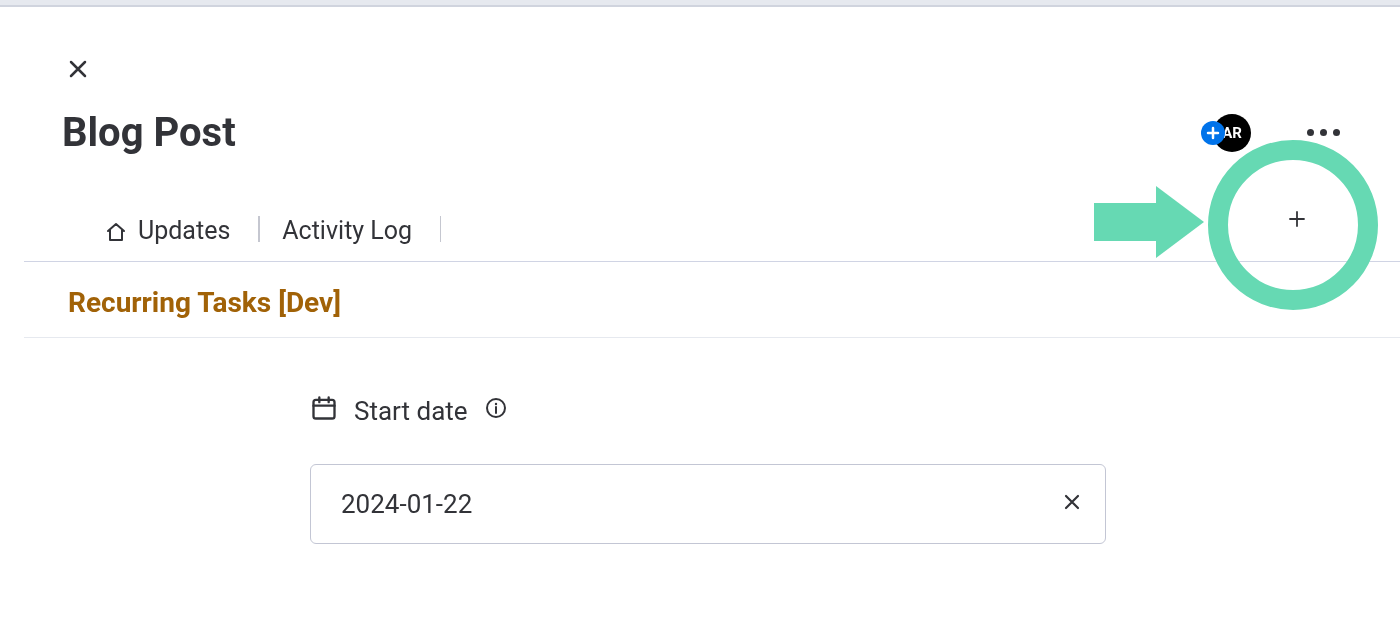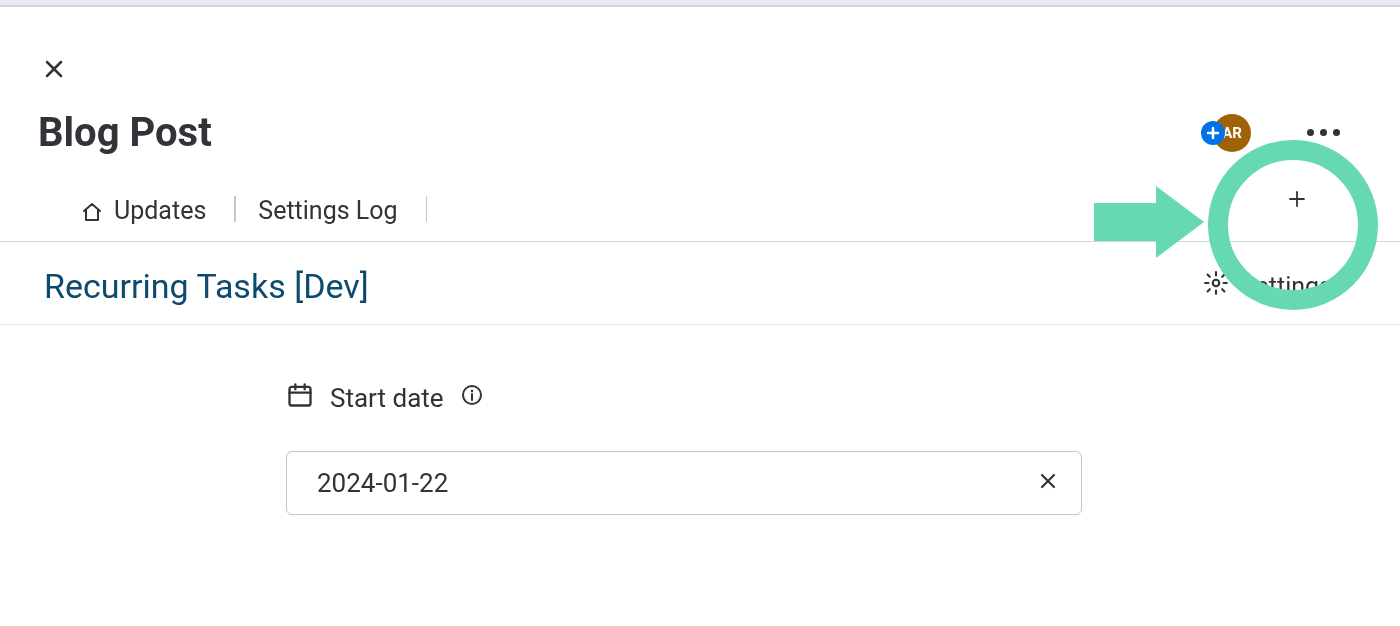--- a/index.html
+++ b/index.html
@@ -14,20 +14,21 @@
       height: 626px;
       overflow: hidden;
     }
     .top-divider {
       height: 7px;
       background: #e6e9ef;
       border-bottom: 2px solid #d0d4de;
     }
     .container {
       padding-top: 48px;
+      padding-left: 24px;
     }
     .close-btn {
       margin-left: 40px;
       width: 28px;
       height: 28px;
       display: flex;
       align-items: center;
       justify-content: center;
       cursor: pointer;
       color: #323338;
@@ -64,21 +65,21 @@
       align-items: center;
       justify-content: center;
       color: #fff;
       font-weight: bold;
       z-index: 2;
       position: relative;
     }
     .avatar-circle {
       width: 38px;
       height: 38px;
-      background: #a16207;
+      background: #000000;
       border-radius: 50%;
       display: flex;
       align-items: center;
       justify-content: center;
       color: #fff;
       font-weight: 700;
       font-size: 15px;
       margin-left: -12px;
       z-index: 1;
     }
@@ -90,21 +91,21 @@
     .more-dots span {
       width: 7px;
       height: 7px;
       background: #323338;
       border-radius: 50%;
     }
     .tabs-row {
       display: flex;
       align-items: flex-start;
       padding-left: 58px;
-      margin-top: 40px;
+      margin-top: 60px;
       border-bottom: 1px solid #d0d4e4;
       position: relative;
     }
     .tab {
       display: flex;
       align-items: center;
       gap: 12px;
       padding: 0 28px 16px 22px;
       cursor: pointer;
       font-size: 25px;
@@ -145,23 +146,23 @@
       justify-content: center;
     }
     .section-row {
       display: flex;
       align-items: center;
       justify-content: space-between;
       padding: 24px 68px 18px 44px;
       border-bottom: 1px solid #e6e9ef;
     }
     .section-title {
-      font-size: 34px;
-      font-weight: 400;
-      color: #0c4a6e;
+      font-size: 28px;
+      font-weight: 700;
+      color: #a16207;
     }
     .settings-btn {
       display: flex;
       align-items: center;
       gap: 12px;
       cursor: pointer;
       font-size: 25px;
       color: #323338;
     }
     .form-area {
@@ -171,21 +172,21 @@
       display: flex;
       align-items: center;
       gap: 16px;
       font-size: 26px;
       color: #323338;
       text-align: center;
     }
     .date-input-wrap {
       margin-top: 36px;
       width: 796px;
-      height: 64px;
+      height: 80px;
       border: 1px solid #c3c6d4;
       border-radius: 6px;
       display: flex;
       align-items: center;
       justify-content: space-between;
       padding: 0 24px 0 30px;
     }
     .date-value {
       font-size: 26px;
       color: #323338;
@@ -271,41 +272,32 @@
       <span class="home-icon">
         <svg width="24" height="24" viewBox="0 0 24 24">
             <path d="M4 11 L12 4 L20 11 M6 10 V20 H18 V10" stroke="#323338" stroke-width="2" fill="none" stroke-linecap="round" stroke-linejoin="round"></path>
           </svg>
       </span>
       <span>Updates</span>
     </div>
     <div class="tab-divider"></div>
     <div class="tab-divider"></div>
     <div class="tab">
-      <span>Settings Log</span>
+      <span>Activity Log</span>
     </div>
     <div class="tab-divider"></div>
     <div class="plus-tab">
       <svg width="18" height="18" viewBox="0 0 18 18">
           <path d="M9 2 V16 M2 9 H16" stroke="#323338" stroke-width="1.8" stroke-linecap="round"></path>
         </svg>
     </div>
   </div>
 
   <div class="section-row">
     <div class="section-title">Recurring Tasks [Dev]</div>
-    <div class="settings-btn">
-      <span>
-        <svg width="26" height="26" viewBox="0 0 24 24">
-            <circle cx="12" cy="12" r="3" stroke="#323338" stroke-width="2" fill="none"></circle>
-            <path d="M12 2v3M12 19v3M4.2 4.2l2.1 2.1M17.7 17.7l2.1 2.1M2 12h3M19 12h3M4.2 19.8l2.1-2.1M17.7 6.3l2.1-2.1" stroke="#323338" stroke-width="2" stroke-linecap="round"></path>
-          </svg>
-      </span>
-      <span>Settings</span>
-    </div>
   </div>
 
   <div class="form-area">
     <div class="field-label-row">
       <span>
         <svg width="28" height="28" viewBox="0 0 24 24">
             <rect x="3" y="5" width="18" height="16" rx="2" stroke="#323338" stroke-width="2" fill="none"></rect>
             <path d="M3 10 H21 M8 3 V7 M16 3 V7" stroke="#323338" stroke-width="2" stroke-linecap="round"></path>
           </svg>
       </span>

